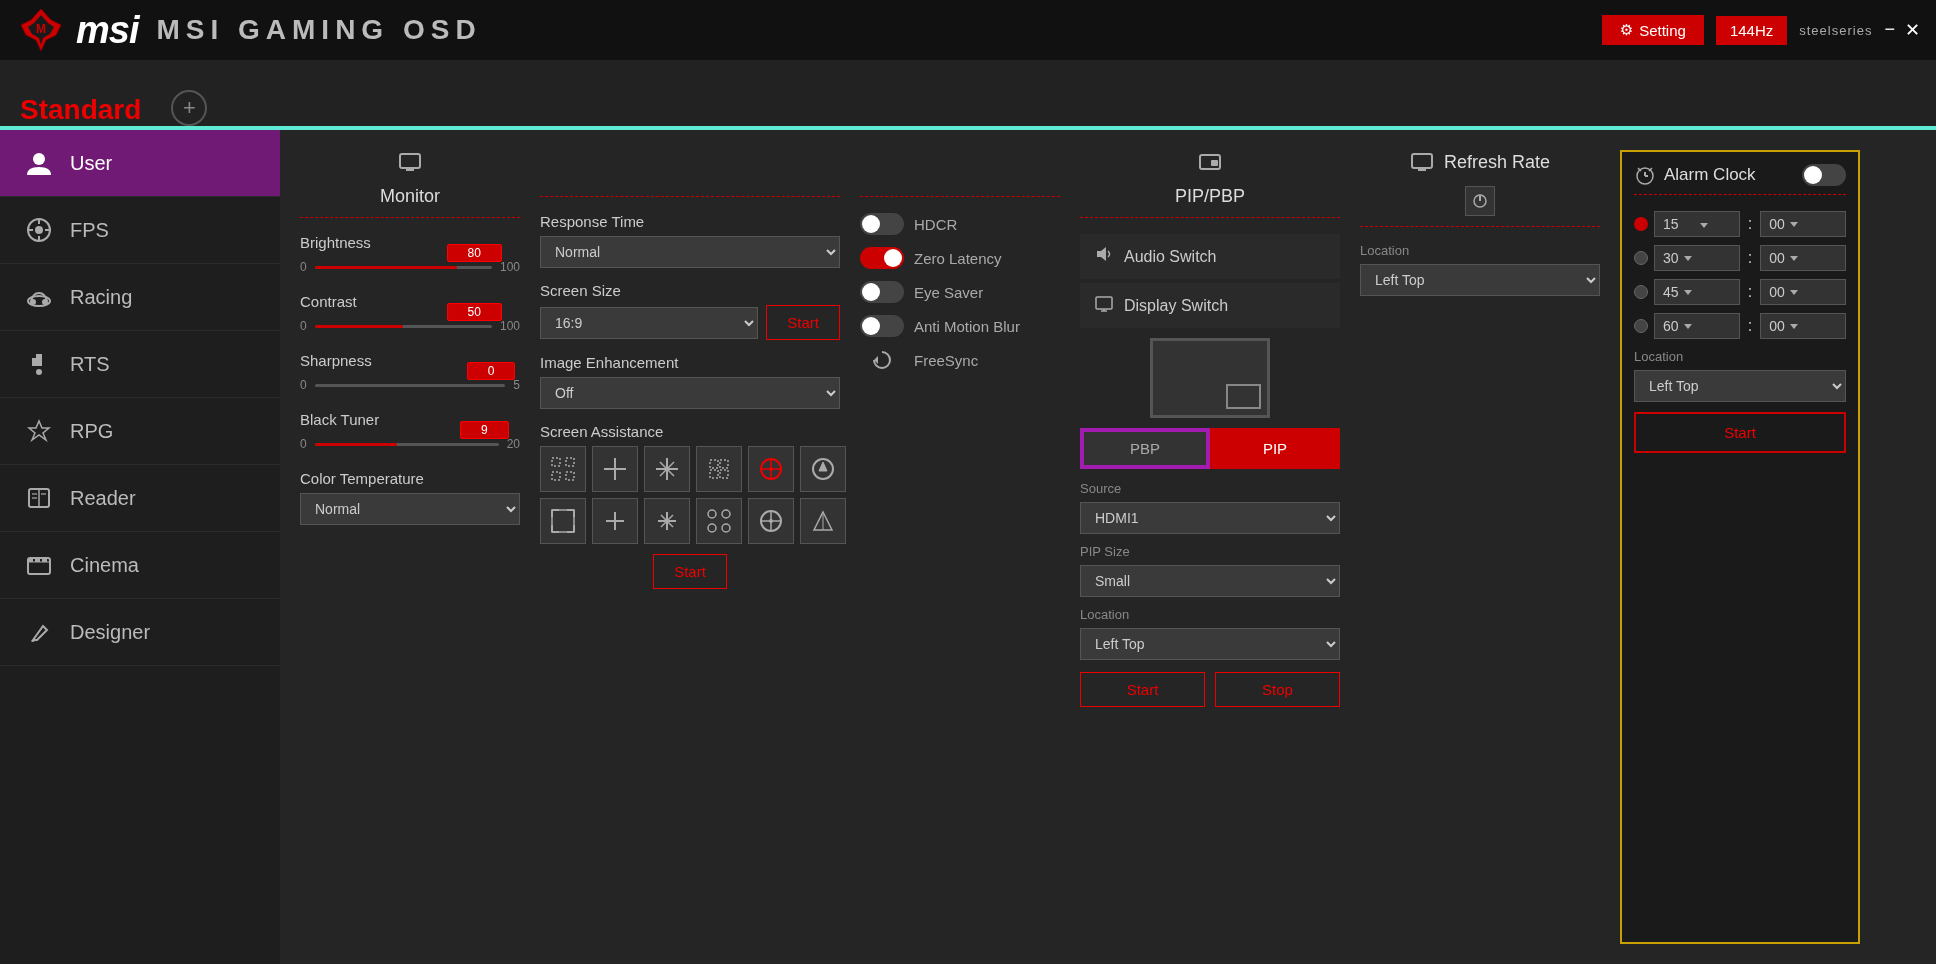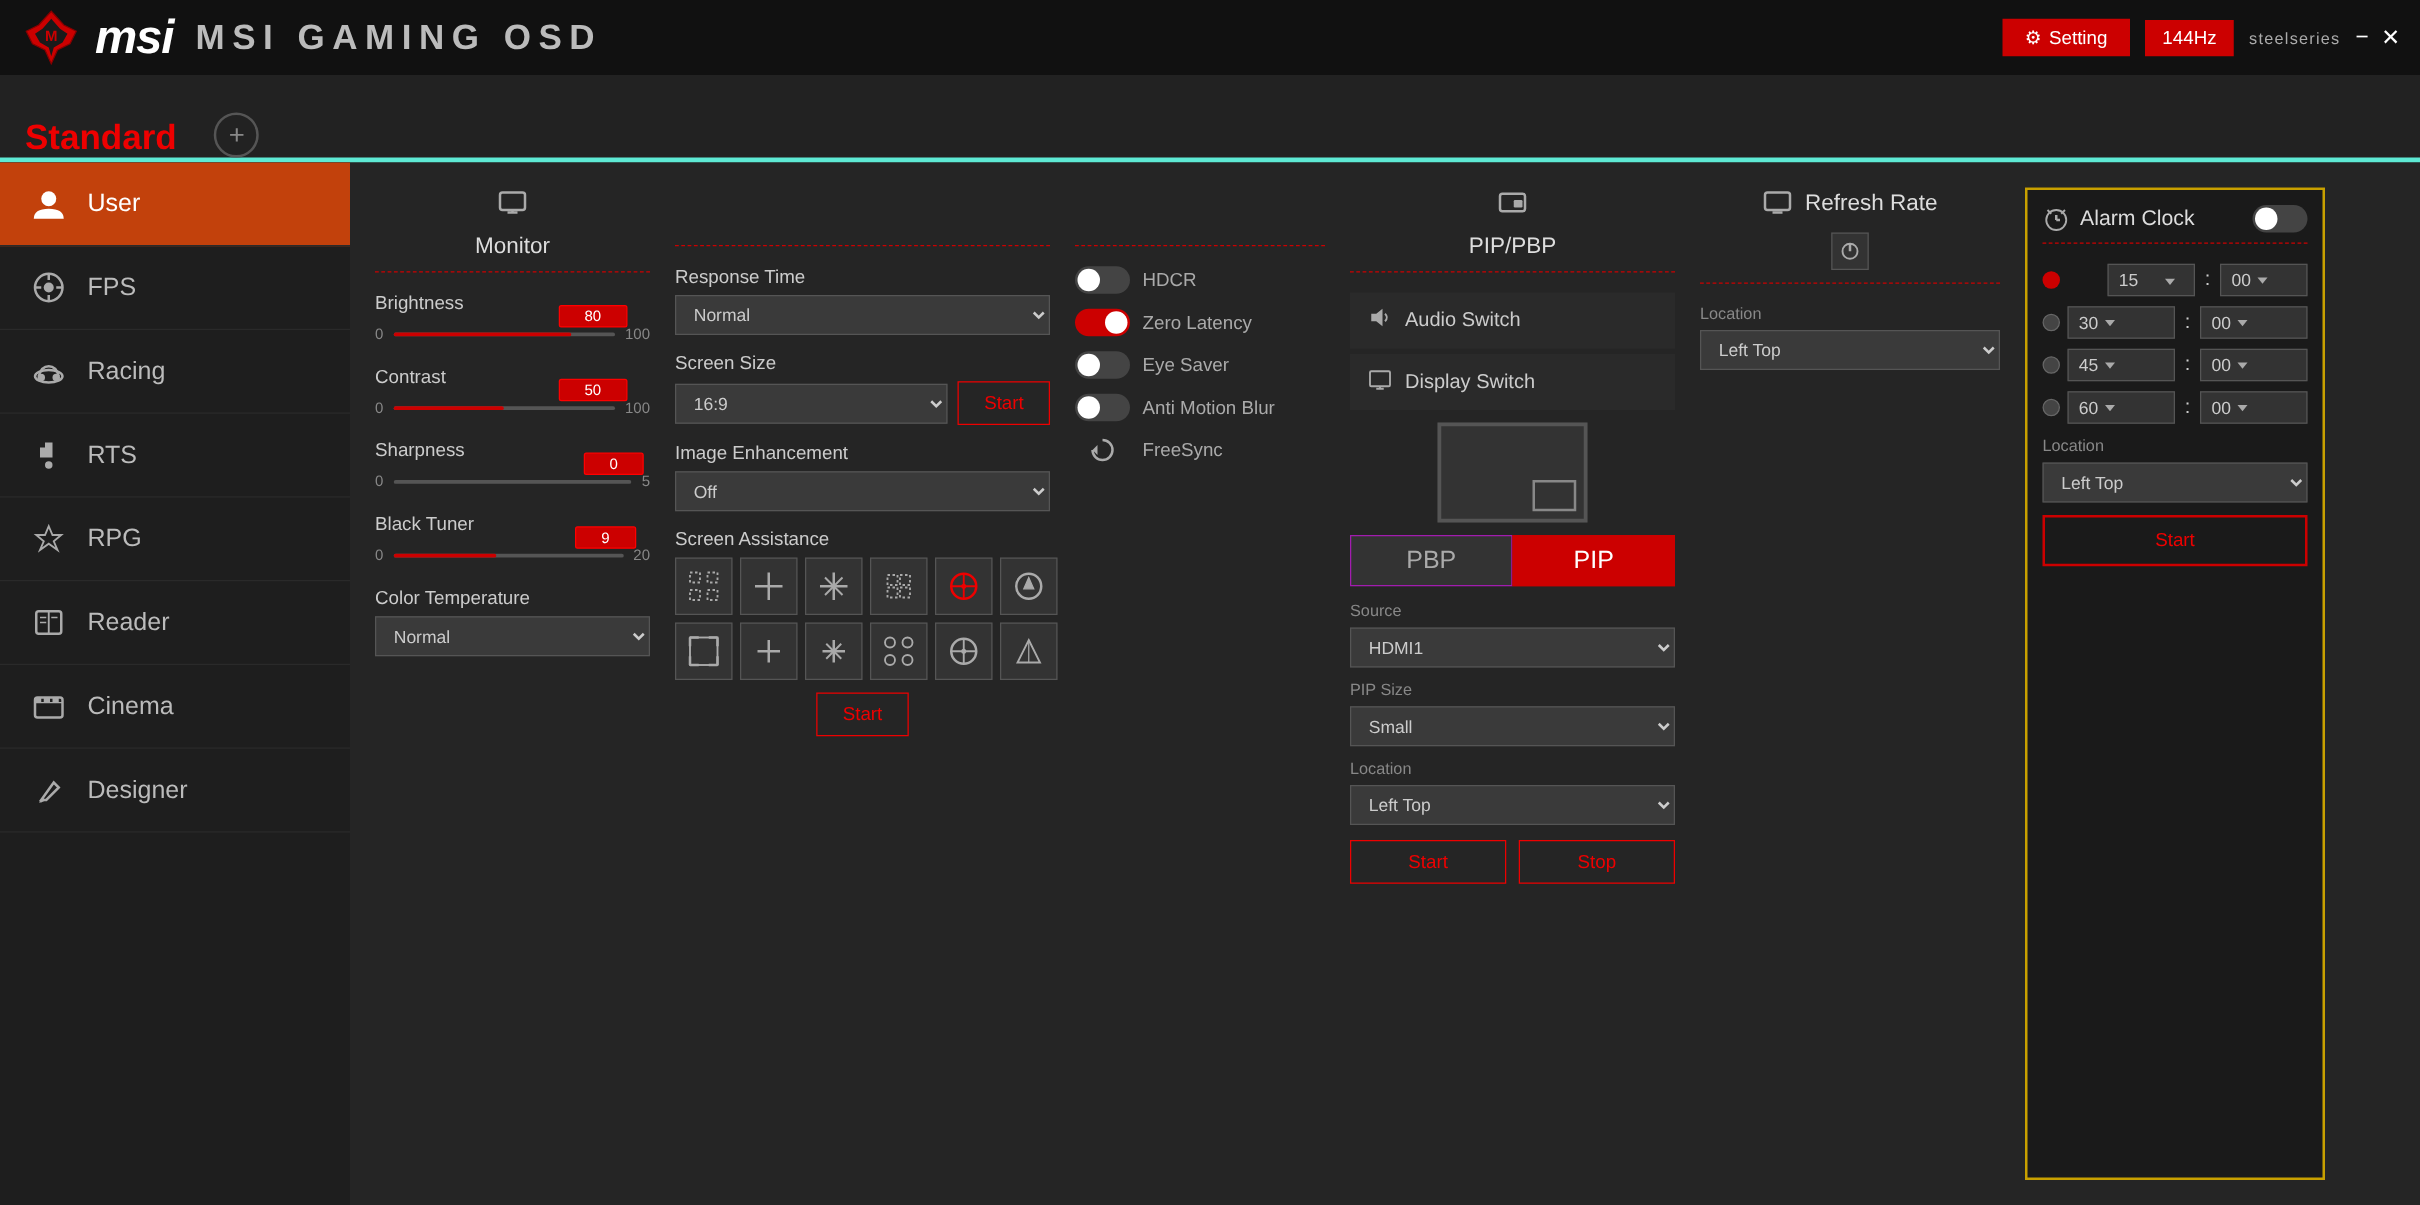--- a/index.html
+++ b/index.html
@@ -118,21 +118,21 @@
       display: flex;
       align-items: center;
       gap: 16px;
       padding: 18px 24px;
       cursor: pointer;
       font-size: 20px;
       color: #bbb;
       border-bottom: 1px solid #2a2a2a;
     }
     .sidebar-item.active {
-      background: #c2410c;
+      background: #701a75;
       color: #fff;
     }
     .sidebar-icon {
       width: 30px;
       height: 30px;
       display: flex;
       align-items: center;
       justify-content: center;
     }
 
@@ -299,23 +299,23 @@
       right: 6px;
     }
     .pip-pbp-buttons {
       display: flex;
       margin-bottom: 12px;
     }
     .pip-tab {
       flex: 1;
       padding: 8px;
       text-align: center;
-      font-size: 20px;
+      font-size: 15px;
       cursor: pointer;
-      border: 1px solid #a21caf;
+      border: 4px solid #a21caf;
     }
     .pip-tab.active {
       background: #c00;
       color: #fff;
       border-color: #c00;
     }
     .pip-tab:not(.active) {
       background: #333;
       color: #aaa;
     }
@@ -919,21 +919,21 @@
         </div>
         <div class="toggle">
           <div class="toggle-thumb"></div>
         </div>
       </div>
       <div class="panel-divider"></div>
 
       
       <div class="alarm-row">
         <div class="alarm-dot active"></div>
-        <div style="display:flex;align-items:flex-end;background:#333;border:1px solid #555;padding:4px 8px;gap:18px;flex:1;margin-left:32px;">
+        <div style="display:flex;align-items:flex-end;background:#333;border:1px solid #555;padding:4px 8px;gap:18px;flex:1;">
           <span style="color:#ccc;font-size:14px;">15</span>
           <svg width="14" height="14" viewBox="0 0 14 14">
               <polygon points="3,5 11,5 7,10" fill="#aaa"></polygon>
             </svg>
         </div>
         <span class="alarm-colon">:</span>
         <div style="display:flex;align-items:center;background:#333;border:1px solid #555;padding:4px 8px;gap:2px;flex:1;">
           <span style="color:#ccc;font-size:14px;">00</span>
           <svg width="14" height="14" viewBox="0 0 14 14">
               <polygon points="3,5 11,5 7,10" fill="#aaa"></polygon>

